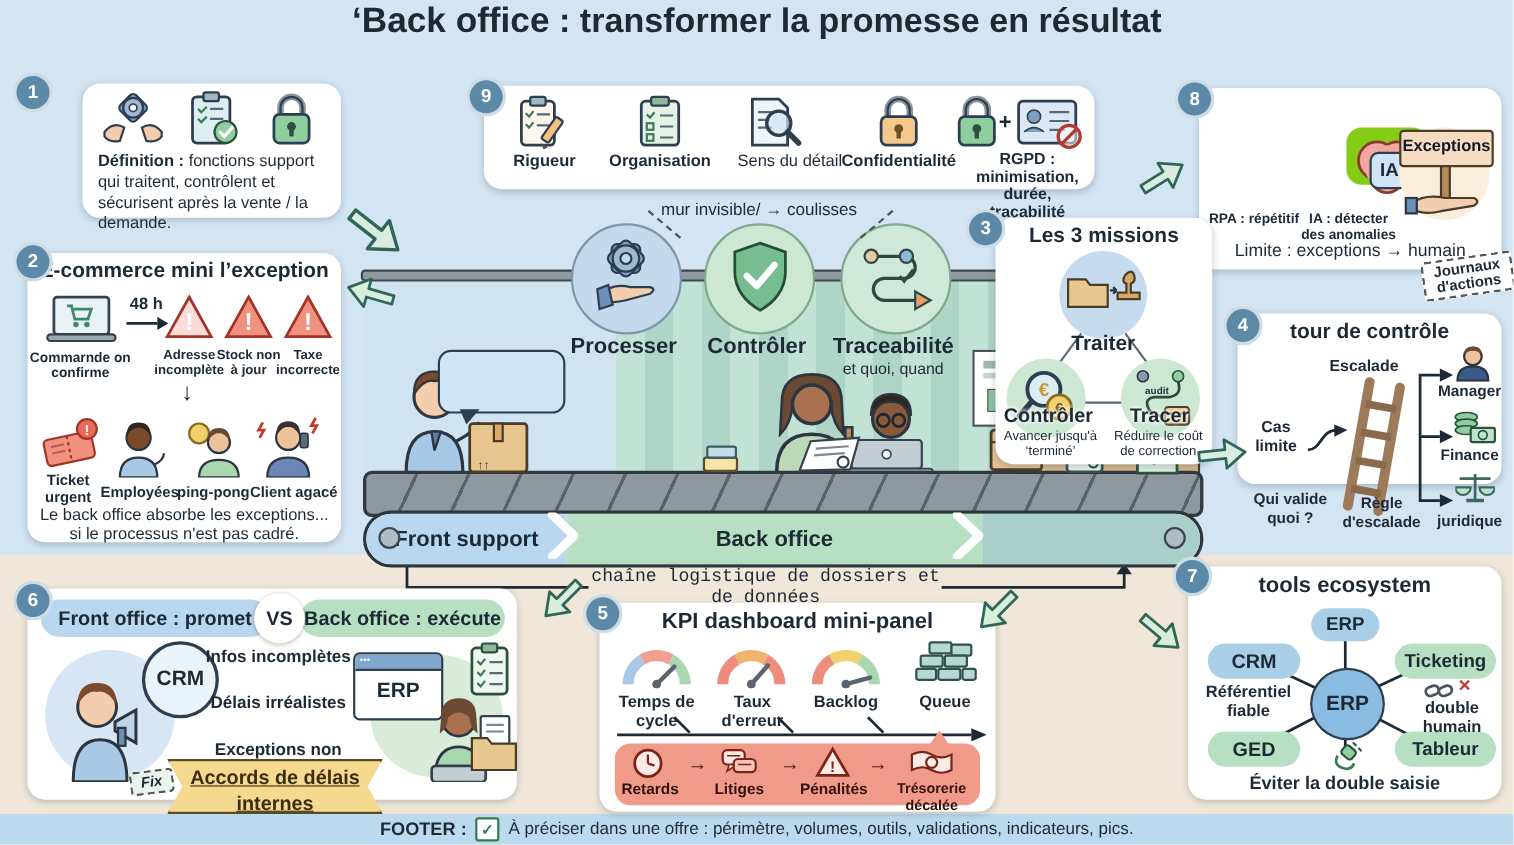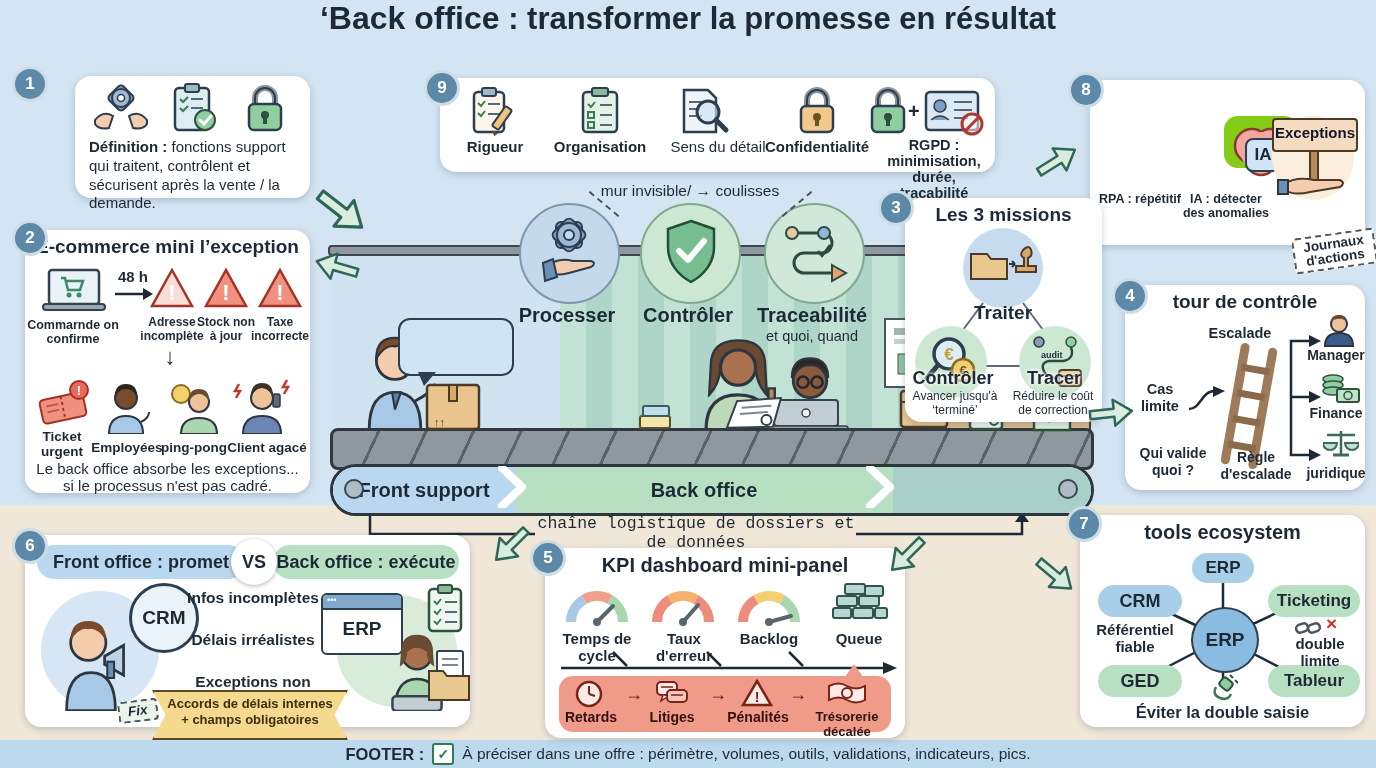--- a/index.html
+++ b/index.html
@@ -359,20 +359,21 @@
     <div class="abs" style="left:182px;top:36px;width:82px;height:84px;border-radius:50%;background:#fbeedd;">
       <svg class="abs" style="left:4px;top:30px;" width="74" height="52" viewBox="0 0 74 52">
         <rect x="34" y="0" width="8" height="36" fill="#b98b5a" stroke="#4a3b28" stroke-width="2"></rect>
         <path d="M8 38 Q20 30 38 34 L64 34 Q70 37 64 41 L34 46 Q18 50 8 44 Z" fill="#f3cdae" stroke="#4a3b28" stroke-width="2"></path>
         <rect x="2" y="34" width="10" height="14" fill="#6b8fb5" stroke="#2c3640" stroke-width="2"></rect>
       </svg>
       <div class="abs c b" style="left:0px;top:2px;width:82px;height:30px;background:#f5dcc0;border:2.5px solid #4a3b28;border-radius:4px;font-size:15px;line-height:26px;color:#0f172a;">Exceptions</div>
     </div>
     <div class="abs c" style="left:4px;top:112px;width:92px;font-size:12.5px;line-height:1.15;font-weight:600;">RPA : répétitif</div>
     <div class="abs c" style="left:88px;top:112px;width:96px;font-size:12.5px;line-height:1.15;font-weight:600;">IA : détecter des anomalies</div>
+    <div class="abs c" style="left:0;right:0;top:140px;font-size:16px;">Limite : exceptions → humain</div>
   </div>
   <div class="tagstamp" style="left:1293px;top:233px;">Journaux d'actions</div>
 
   <div class="badge" style="left:878px;top:190px;">3</div>
   <div class="card" style="left:905px;top:198px;width:197px;height:224px;z-index:6;">
     <div class="abs c b" style="left:0;right:0;top:6px;font-size:19px;">Les 3 missions</div>
     <svg class="abs" style="left:0;top:0;" width="197" height="224" viewBox="0 0 197 224">
       <line x1="78" y1="105" x2="52" y2="140" stroke="#5a6b7a" stroke-width="2"></line>
       <line x1="118" y1="105" x2="144" y2="140" stroke="#5a6b7a" stroke-width="2"></line>
       <line x1="76" y1="168" x2="120" y2="168" stroke="#5a6b7a" stroke-width="2"></line>
@@ -404,21 +405,21 @@
       </svg>
       <span class="abs" style="left:22px;top:24px;font-size:9px;font-weight:700;">audit</span>
     </div>
     <div class="abs c b" style="left:0px;top:170px;width:96px;font-size:18px;text-shadow:0 0 4px #fff,0 0 4px #fff;">Contrôler</div>
     <div class="abs c b" style="left:102px;top:170px;width:94px;font-size:18px;text-shadow:0 0 4px #fff,0 0 4px #fff;">Tracer</div>
     <div class="abs c" style="left:0px;top:192px;width:100px;font-size:12px;line-height:1.15;">Avancer jusqu'à ‘terminé’</div>
     <div class="abs c" style="left:100px;top:192px;width:96px;font-size:12px;line-height:1.15;">Réduire le coût de correction</div>
   </div>
 
   <div class="badge" style="left:1112px;top:278px;">4</div>
-  <div class="card" style="left:1125px;top:285px;width:240px;height:205px;z-index:6;">
+  <div class="card" style="left:1125px;top:285px;width:240px;height:155px;z-index:6;">
     <div class="abs c b" style="left:0;right:0;top:6px;font-size:19px;">tour de contrôle</div>
     <div class="abs c" style="left:70px;top:40px;width:90px;font-size:14.5px;font-weight:600;">Escalade</div>
     <svg class="abs" style="left:96px;top:58px;transform:rotate(10deg);" width="56" height="126" viewBox="0 0 56 126">
       <line x1="14" y1="6" x2="14" y2="120" stroke="#9c7a5a" stroke-width="9" stroke-linecap="round"></line>
       <line x1="42" y1="6" x2="42" y2="120" stroke="#9c7a5a" stroke-width="9" stroke-linecap="round"></line>
       <line x1="14" y1="26" x2="42" y2="26" stroke="#8a6a4a" stroke-width="7"></line>
       <line x1="14" y1="52" x2="42" y2="52" stroke="#8a6a4a" stroke-width="7"></line>
       <line x1="14" y1="78" x2="42" y2="78" stroke="#8a6a4a" stroke-width="7"></line>
       <line x1="14" y1="104" x2="42" y2="104" stroke="#8a6a4a" stroke-width="7"></line>
     </svg>
@@ -507,21 +508,21 @@
     </svg>
     <svg class="abs" style="left:402px;top:112px;" width="44" height="56" viewBox="0 0 44 56">
       <rect x="10" y="4" width="26" height="34" rx="2" fill="#fff" stroke="#33424e" stroke-width="2"></rect>
       <line x1="15" y1="12" x2="31" y2="12" stroke="#7b8792" stroke-width="2"></line>
         <line x1="15" y1="18" x2="31" y2="18" stroke="#7b8792" stroke-width="2"></line>
       <path d="M2 24 h14 l4 5 h22 v24 h-40 z" fill="#e8c88f" stroke="#4a3b28" stroke-width="2"></path>
     </svg>
   </div>
   <div class="tagstamp" style="left:118px;top:700px;background:#e9f4ec;transform:rotate(-7deg);font-style:italic;">Fix</div>
   <div class="abs" style="left:152px;top:690px;width:192px;height:46px;background:var(--yellow-banner,#f5d98f);border:2.5px solid #5a4a1f;z-index:7;clip-path:polygon(0 0,100% 0,93% 50%,100% 100%,0 100%,7% 50%);">
-    <div class="c b" style="font-size:13px;padding-top:4px;color:#3b2f12;line-height:1.25;">
+    <div class="c b" style="font-size:18px;padding-top:4px;color:#3b2f12;line-height:1.25;text-decoration:underline;">
       <span>Accords de délais internes</span><br>
       <span>+ champs obligatoires</span>
     </div>
   </div>
 
   <div class="badge" style="left:530px;top:540px;">5</div>
   <div class="card" style="left:545px;top:548px;width:360px;height:190px;z-index:6;">
     <div class="abs c b" style="left:0;right:0;top:6px;font-size:20px;">KPI dashboard mini-panel</div>
     <svg class="abs" style="left:20px;top:36px;" width="64" height="42" viewBox="0 0 64 42">
       <path d="M6 38 A26 26 0 0 1 19 15.5" fill="none" stroke="#a8c8e4" stroke-width="10"></path>
@@ -626,21 +627,21 @@
       </div>
     <div class="pill abs" style="left:111px;top:92px;width:64px;height:62px;border-radius:50%;background:#89bce0;border:2.5px solid #2c3e50;font-size:19px;">
         <span>ERP</span>
       </div>
     <div class="abs c" style="left:2px;top:106px;width:106px;font-size:15px;line-height:1.15;font-weight:600;">Référentiel fiable</div>
     <svg class="abs" style="left:214px;top:104px;" width="30" height="18" viewBox="0 0 30 18">
       <rect x="2" y="5" width="12" height="8" rx="4" fill="none" stroke="#4a545e" stroke-width="2.5" transform="rotate(-20 8 9)"></rect>
       <rect x="14" y="5" width="12" height="8" rx="4" fill="none" stroke="#4a545e" stroke-width="2.5" transform="rotate(-20 20 9)"></rect>
     </svg>
     <span class="abs b" style="left:246px;top:98px;font-size:19px;color:#c0392b;">×</span>
-    <div class="abs c" style="left:196px;top:120px;width:88px;font-size:15px;font-weight:600;">double limite</div>
+    <div class="abs c" style="left:196px;top:120px;width:88px;font-size:15px;font-weight:600;">double humain</div>
     <svg class="abs" style="left:128px;top:158px;" width="30" height="28" viewBox="0 0 30 28">
       <path d="M8 14 q-4 8 4 11 q8 3 11 -4" fill="none" stroke="#3c7a55" stroke-width="2.5"></path>
       <rect x="12" y="6" width="12" height="10" rx="3" transform="rotate(40 18 11)" fill="#8fce9f" stroke="#2c523c" stroke-width="2"></rect>
       <line x1="22" y1="2" x2="25" y2="5" stroke="#2c523c" stroke-width="2"></line>
         <line x1="27" y1="7" x2="30" y2="10" stroke="#2c523c" stroke-width="2"></line>
     </svg>
     <div class="abs c b" style="left:0;right:0;top:188px;font-size:16.5px;">Éviter la double saisie</div>
   </div>
 
   <svg class="garr" style="left:318px;top:196px;transform:rotate(38deg) scale(1.25);" width="46" height="30" viewBox="0 0 46 30">

